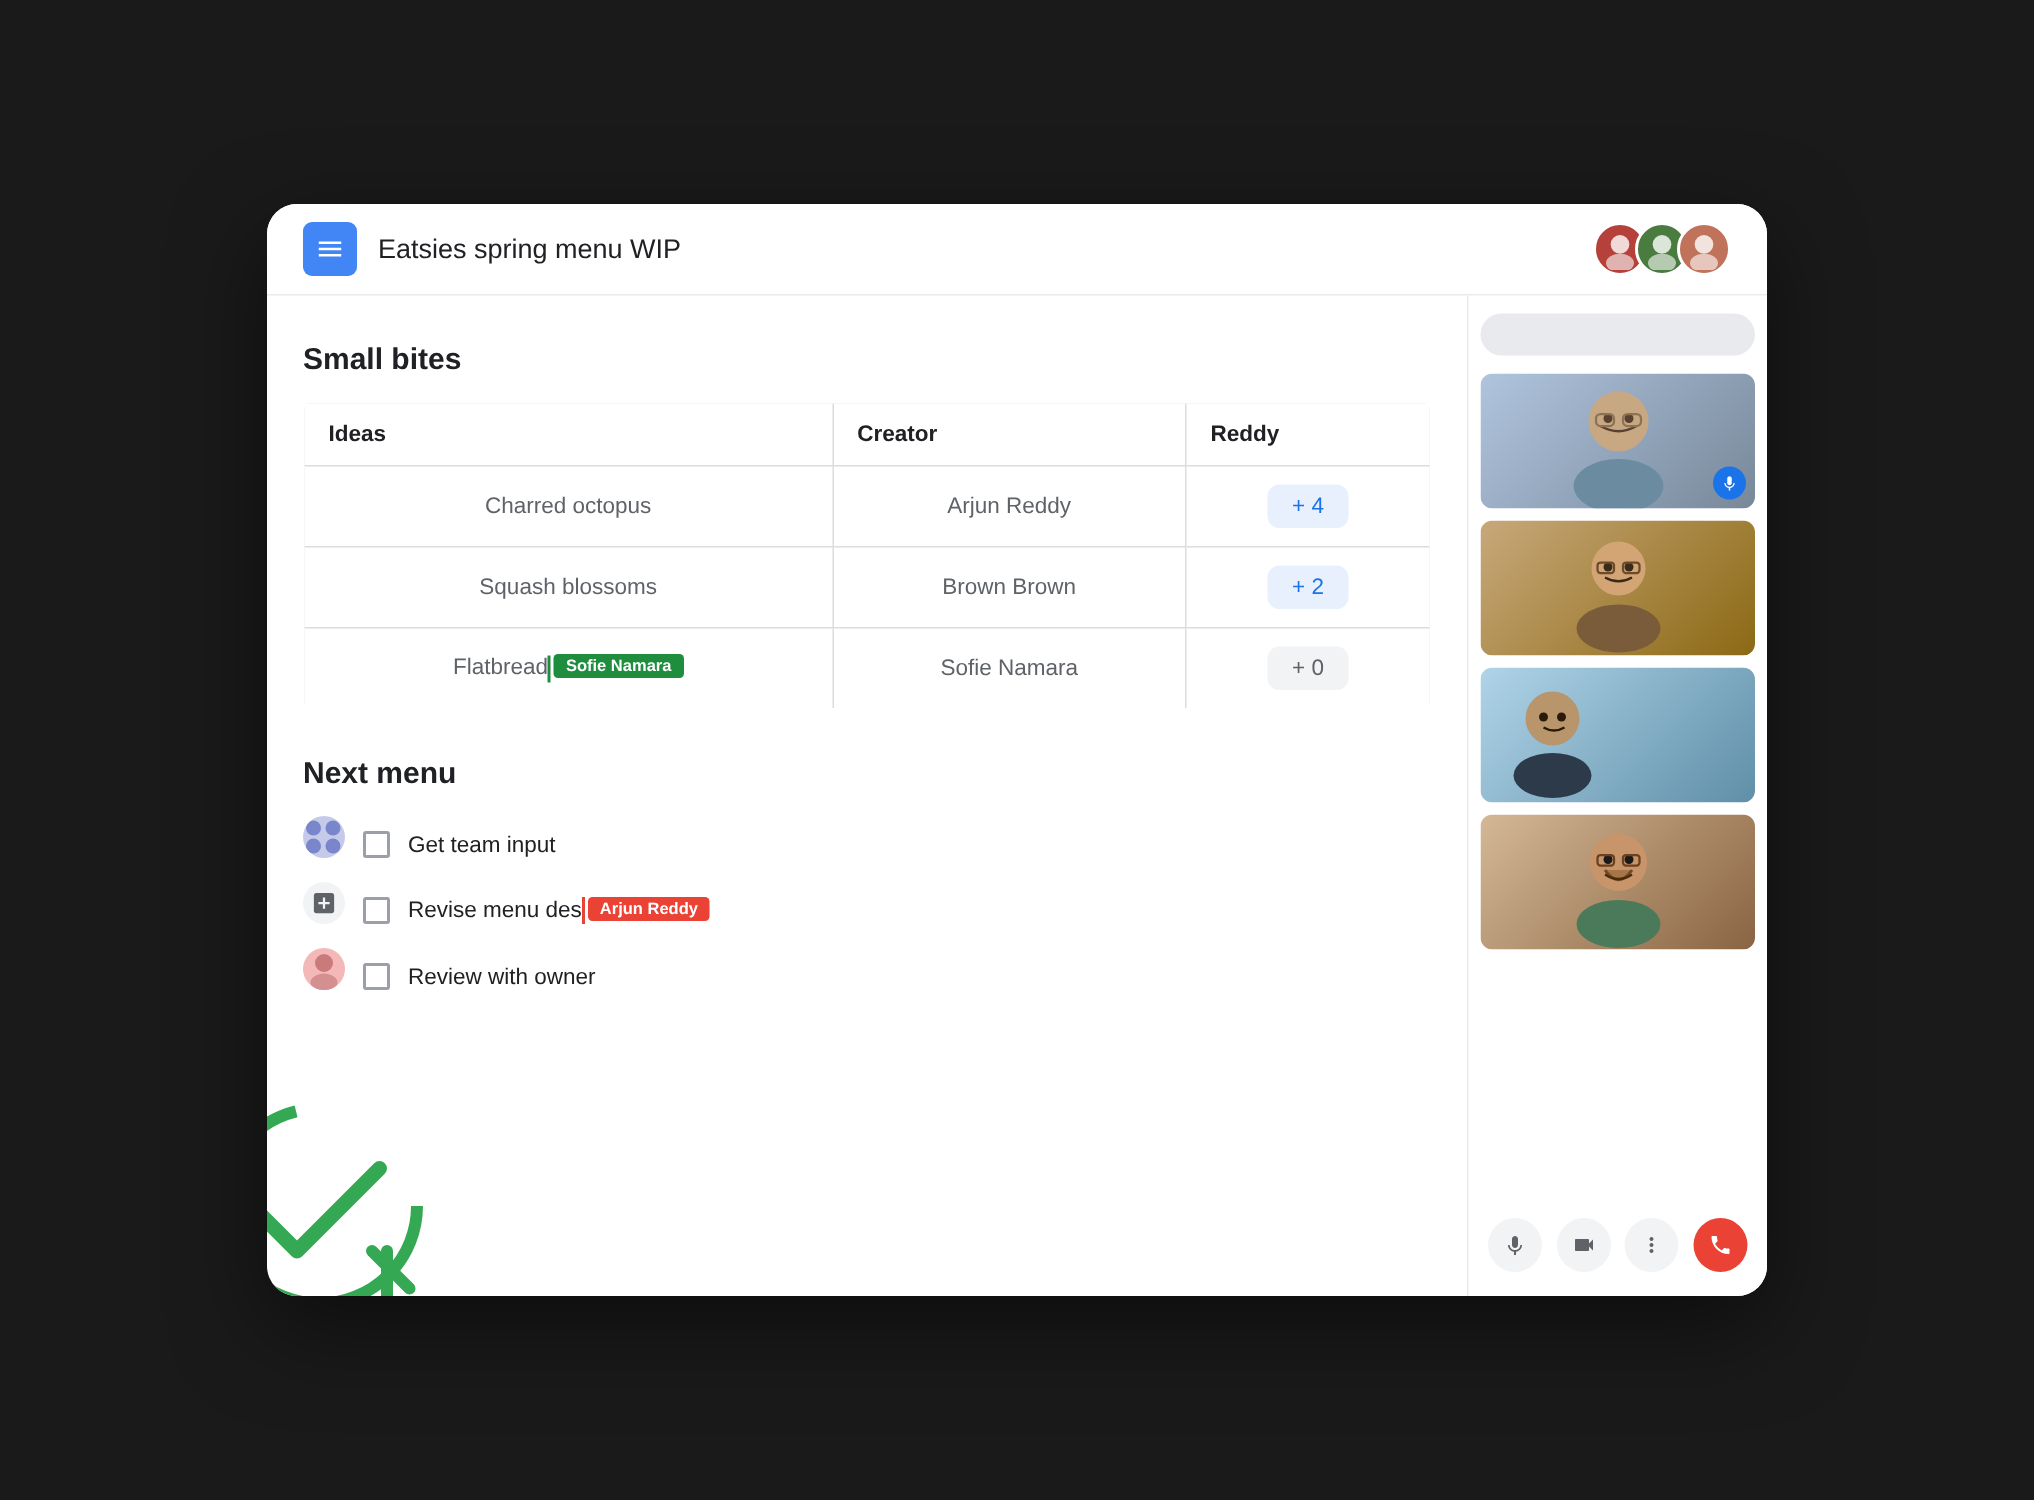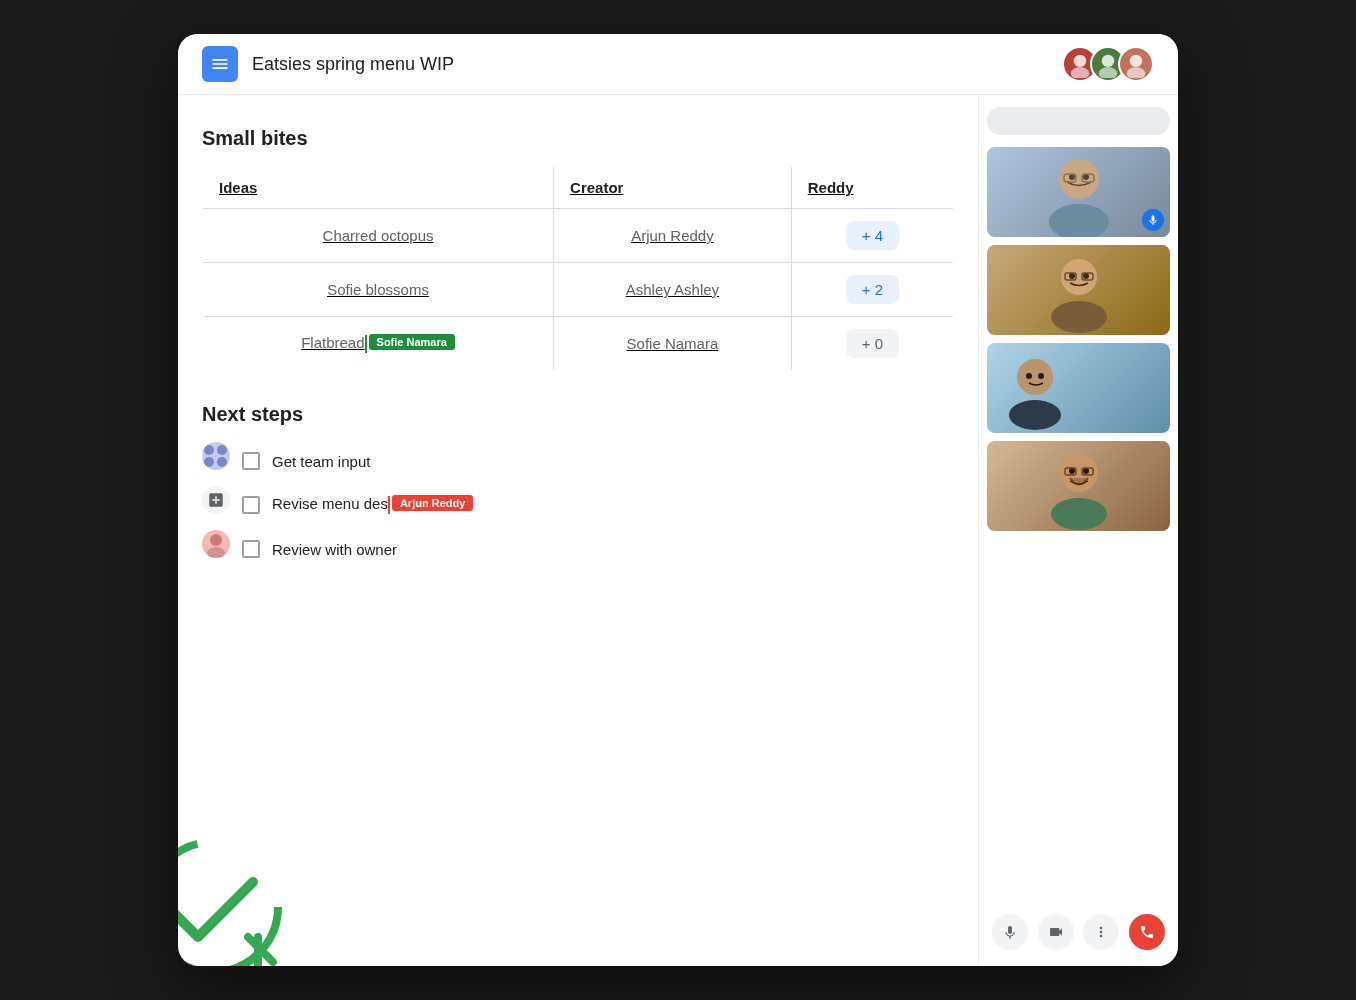--- a/index.html
+++ b/index.html
@@ -6,21 +6,21 @@
     body {
       background: #1a1a1a;
       display: flex;
       justify-content: center;
       align-items: center;
       min-height: 100vh;
       font-family: 'Google Sans', Arial, sans-serif;
     }
     .screen-container {
       width: 1000px;
-      height: 932px;
+      height: 728px;
       background: #fff;
       border-radius: 20px;
       box-shadow: 0 20px 60px rgba(0,0,0,0.5);
       display: flex;
       flex-direction: column;
       overflow: hidden;
       position: relative;
     }
     
     .header {
@@ -95,21 +95,20 @@
       color: #202124;
       margin-bottom: 16px;
     }
     .ideas-table {
       width: 100%;
       border-collapse: collapse;
       border: 1px solid #dadce0;
       border-radius: 4px;
       overflow: hidden;
       margin-bottom: 32px;
-      text-decoration: underline;
     }
     .ideas-table th {
       padding: 12px 16px;
       text-align: left;
       font-weight: 600;
       font-size: 15px;
       color: #202124;
       border-bottom: 1px solid #dadce0;
       background: #fff;
     }
@@ -363,40 +362,40 @@
 
           <tr>
             <td>Charred octopus</td>
             <td class="creator-cell">Arjun Reddy</td>
             <td>
               <span class="vote-btn">+ 4</span>
             </td>
           </tr>
 
           <tr>
-            <td>Sofie blossoms</td>
-            <td class="creator-cell">Ashley Ashley</td>
+            <td>Squash blossoms</td>
+            <td class="creator-cell">Brown Brown</td>
             <td>
               <span class="vote-btn">+ 2</span>
             </td>
           </tr>
 
           <tr>
             <td>
               Flatbread<span class="cursor-line"></span><span class="cursor-tooltip">Sofie Namara</span>
             </td>
             <td class="creator-cell">Sofie Namara</td>
             <td>
               <span class="vote-btn vote-btn-neutral">+ 0</span>
             </td>
           </tr>
         </tbody>
       </table>
 
-      <h2 class="section-title">Next steps</h2>
+      <h2 class="section-title">Next menu</h2>
 
       <div class="checkbox-item">
         <div class="task-avatar task-avatar-group">
           <span></span>
             <span></span>
             <span></span>
             <span></span>
         </div>
         <div class="checkbox"></div>
         <span class="task-text">Get team input</span>

